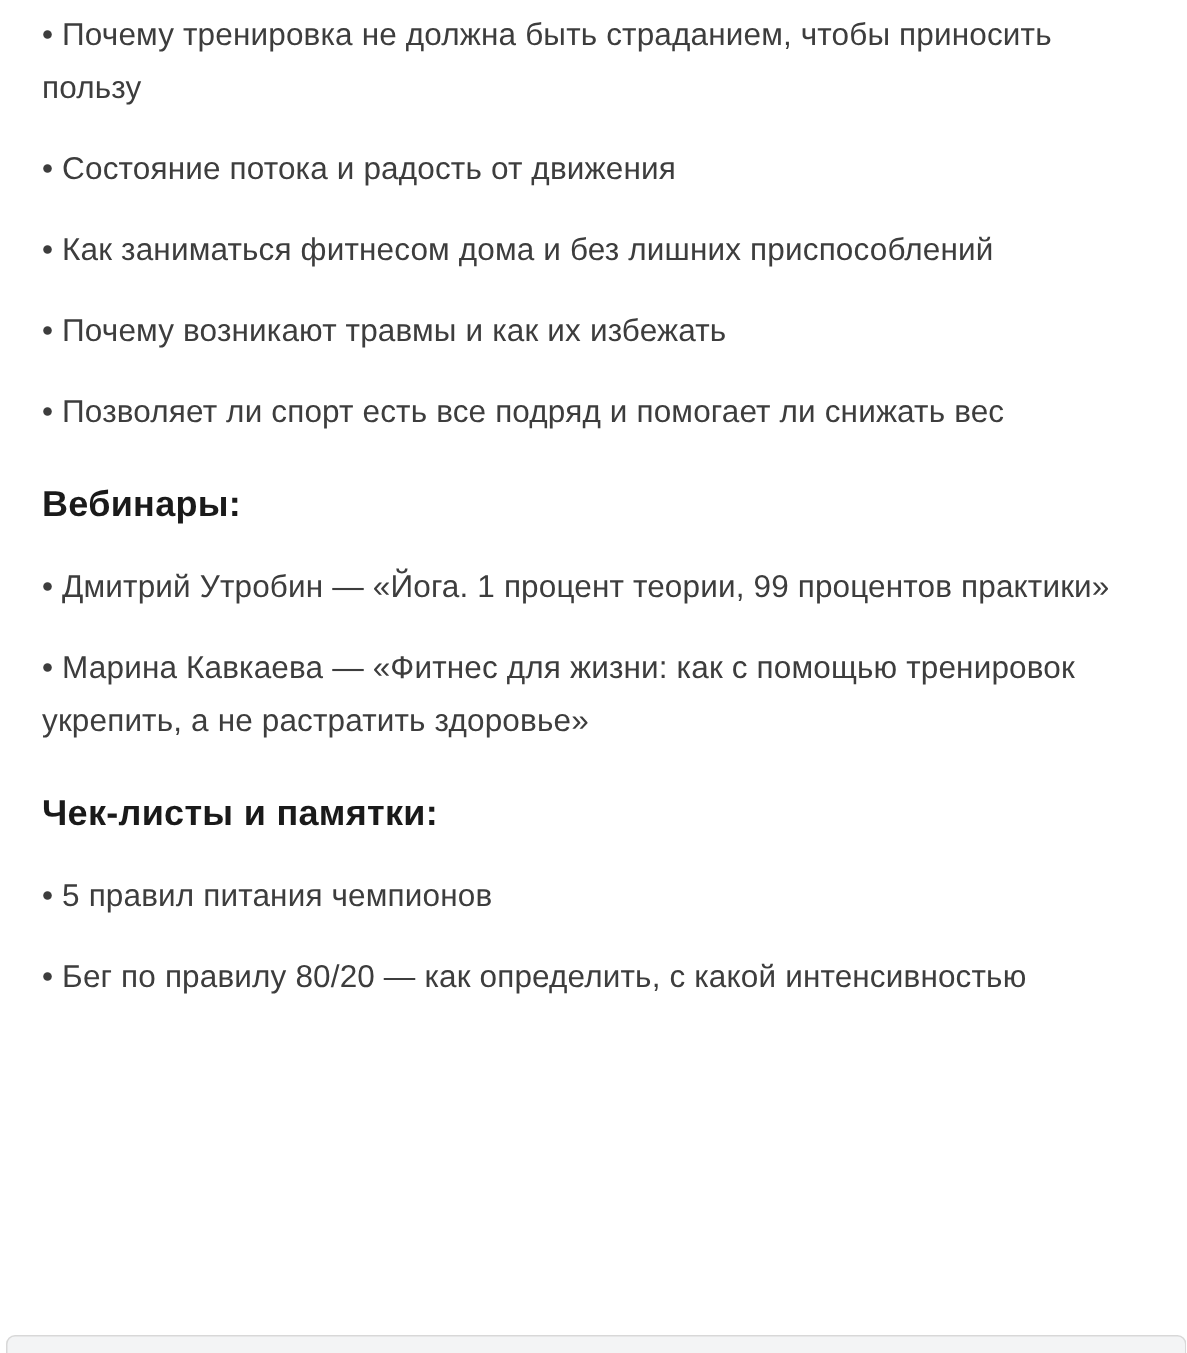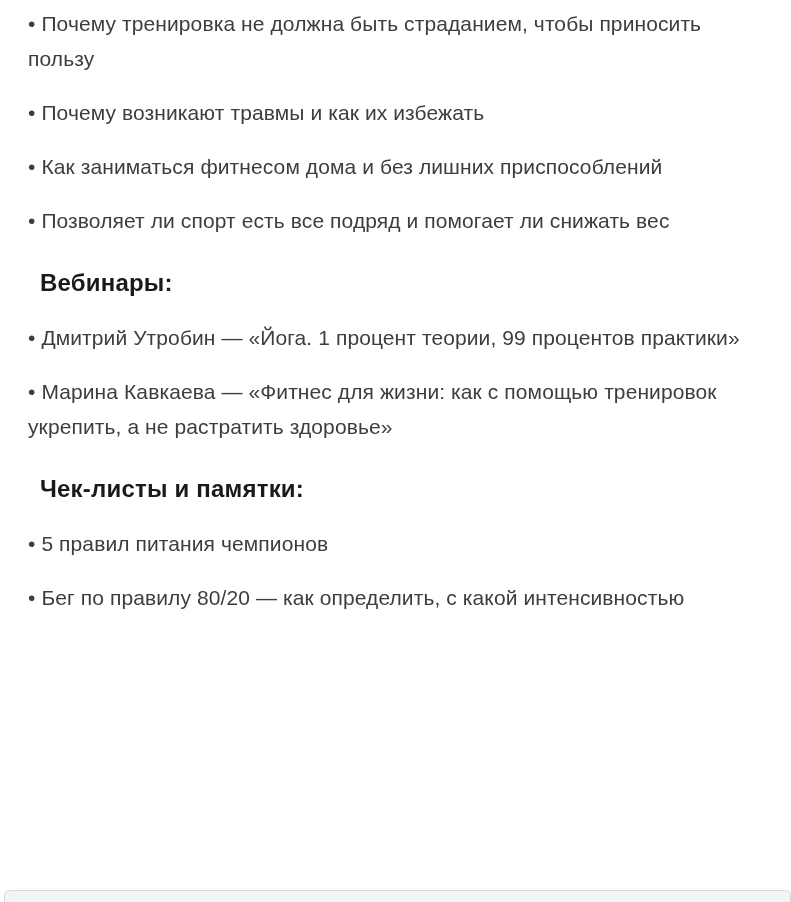--- a/index.html
+++ b/index.html
@@ -24,21 +24,21 @@
   }
   p.item{
     margin:0 0 19px 0;
     font-size:21px;
     line-height:35px;
     color:var(--text-color);
     white-space:pre-line;
     letter-spacing:0.1px;
   }
   h2.section-heading{
-    margin:30px 0 22px 12px;
+    margin:30px 0 22px 0;
     font-size:24px;
     line-height:30px;
     font-weight:bold;
     color:var(--heading-color);
     letter-spacing:0.2px;
   }
   .bottom-panel{
     position:absolute;
     left:4px;
     right:0;
@@ -51,22 +51,23 @@
     border-radius:6px 6px 0 0;
   }
 </style>
 </head>
 <body>
 
 <div class="page">
   <div class="content" id="sections-root">
       <p class="item">• Почему тренировка не должна быть страданием, чтобы приносить
 пользу</p>
+      <p class="item">• Состояние потока и радость от движения</p>
+      <p class="item">• Как заниматься фитнесом дома и без лишних приспособлений</p>
       <p class="item">• Почему возникают травмы и как их избежать</p>
-      <p class="item">• Как заниматься фитнесом дома и без лишних приспособлений</p>
       <p class="item">• Позволяет ли спорт есть все подряд и помогает ли снижать вес</p>
       <h2 class="section-heading">Вебинары:</h2>
       <p class="item">• Дмитрий Утробин — «Йога. 1 процент теории, 99 процентов практики»</p>
       <p class="item">• Марина Кавкаева — «Фитнес для жизни: как с помощью тренировок
 укрепить, а не растратить здоровье»</p>
       <h2 class="section-heading">Чек-листы и памятки:</h2>
       <p class="item">• 5 правил питания чемпионов</p>
       <p class="item">• Бег по правилу 80/20 — как определить, с какой интенсивностью</p>
     </div>
   <div class="bottom-panel"></div>

